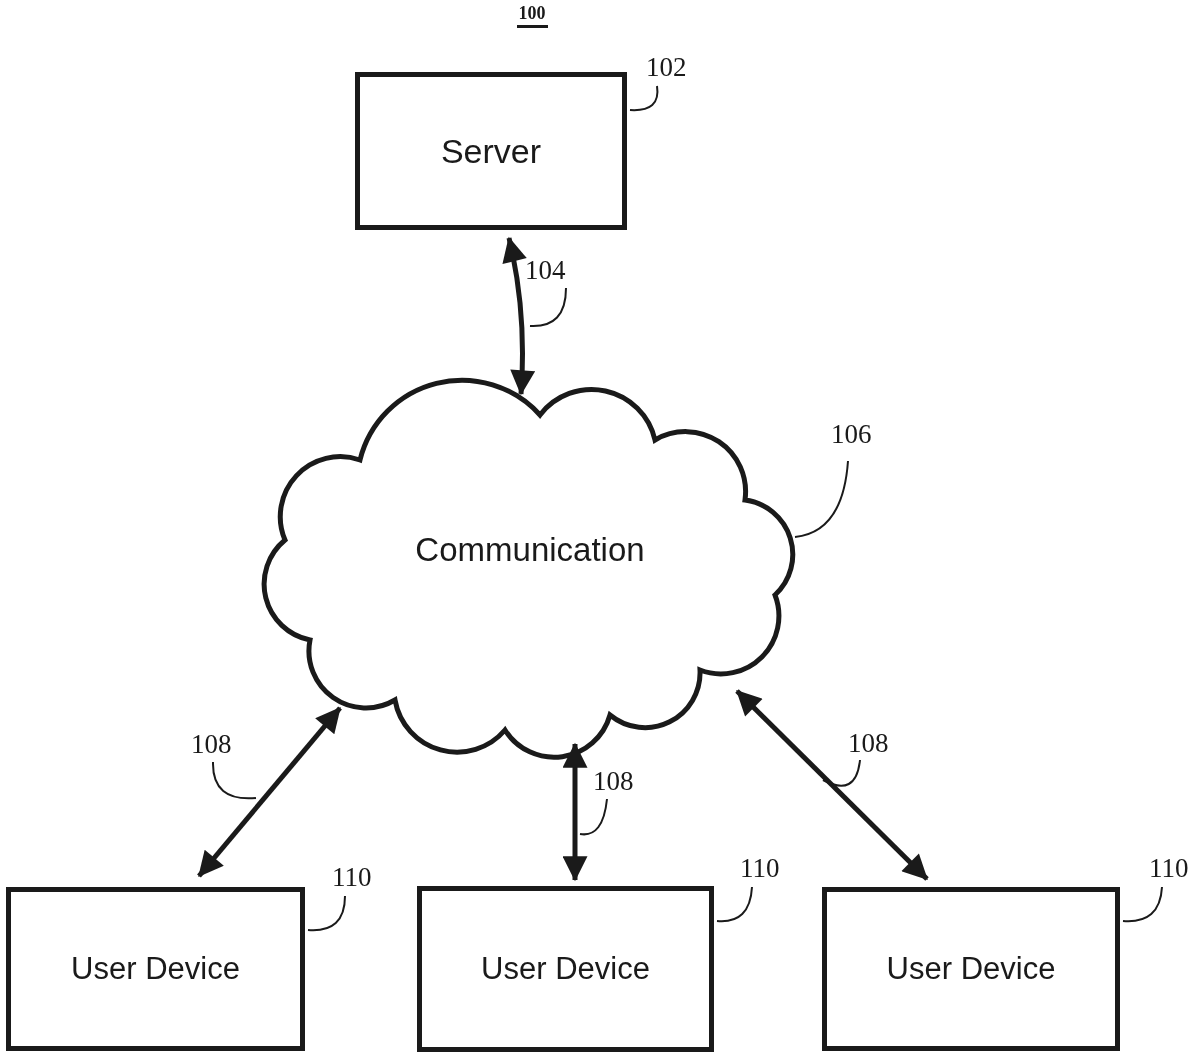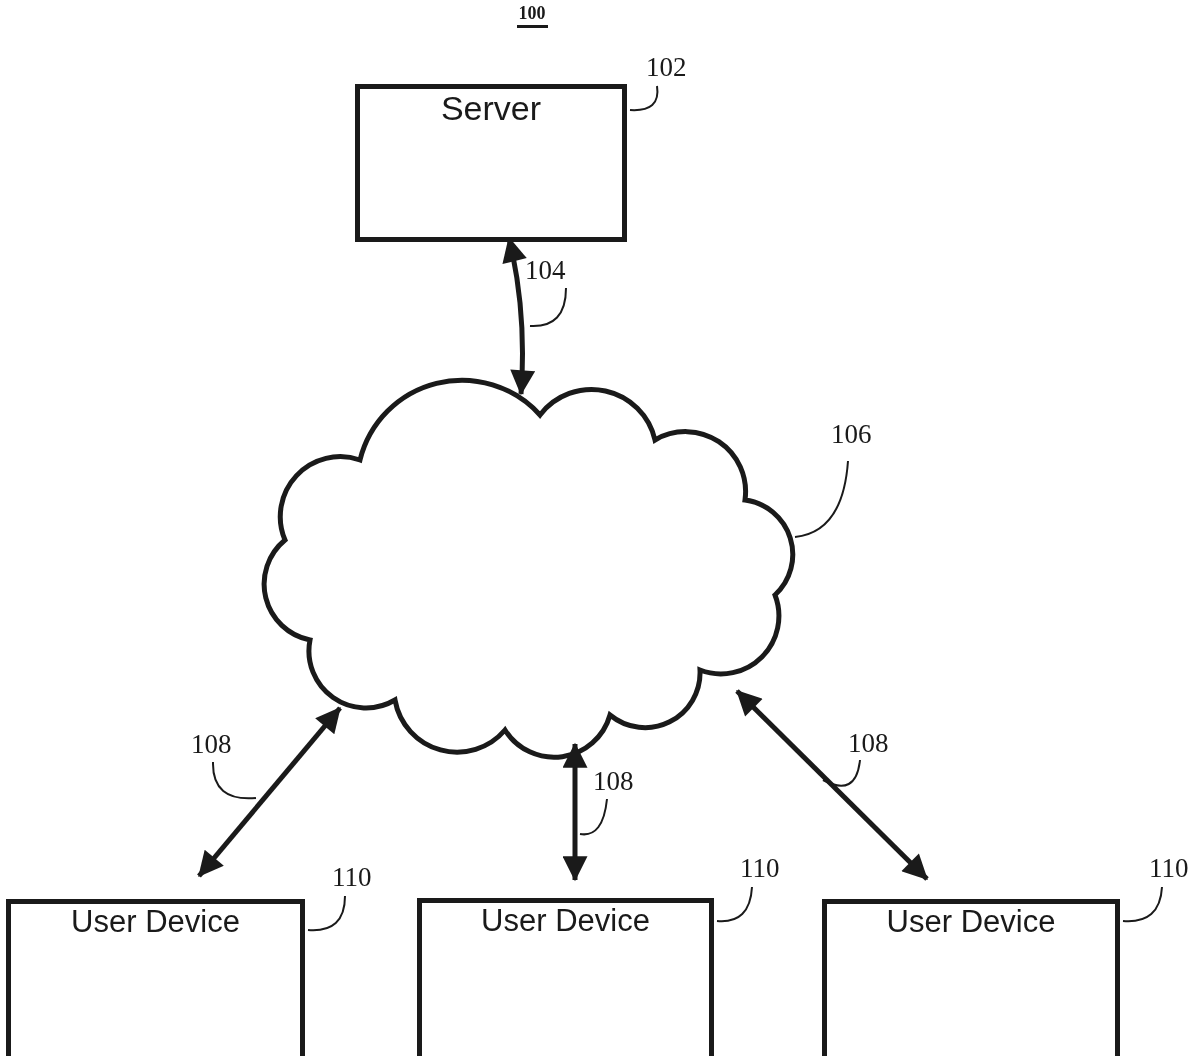--- a/index.html
+++ b/index.html
@@ -27,24 +27,23 @@
     border-bottom: 3px solid #1a1a1a;
     padding: 0 2px 1px 2px;
   }
 
   .box {
     position: absolute;
     box-sizing: border-box;
     border: 5px solid #1a1a1a;
     background: #ffffff;
     display: flex;
-    align-items: flex-start;
+    align-items: center;
     justify-content: center;
     text-align: center;
-    margin-top: 12px;
   }
   .server-box  { left: 355px; top: 72px;  width: 272px; height: 158px; font-size: 34px; }
   .device-box-1 { left: 6px;   top: 887px; width: 299px; height: 164px; font-size: 31px; }
   .device-box-2 { left: 417px; top: 886px; width: 297px; height: 166px; font-size: 31px; }
   .device-box-3 { left: 822px; top: 887px; width: 298px; height: 164px; font-size: 31px; }
 
   .cloud-label {
     position: absolute;
     left: 330px; top: 528px; width: 400px;
     text-align: center;
@@ -115,20 +114,21 @@
 
   <div class="figure-title">
     <span>100</span>
   </div>
 
   <div class="box server-box">
     <span>Server</span>
   </div>
 
   <div class="cloud-label">
+    <span>Communication</span>
   </div>
 
   <div class="box device-box-1">
     <span>User Device</span>
   </div>
   <div class="box device-box-2">
     <span>User Device</span>
   </div>
   <div class="box device-box-3">
     <span>User Device</span>

